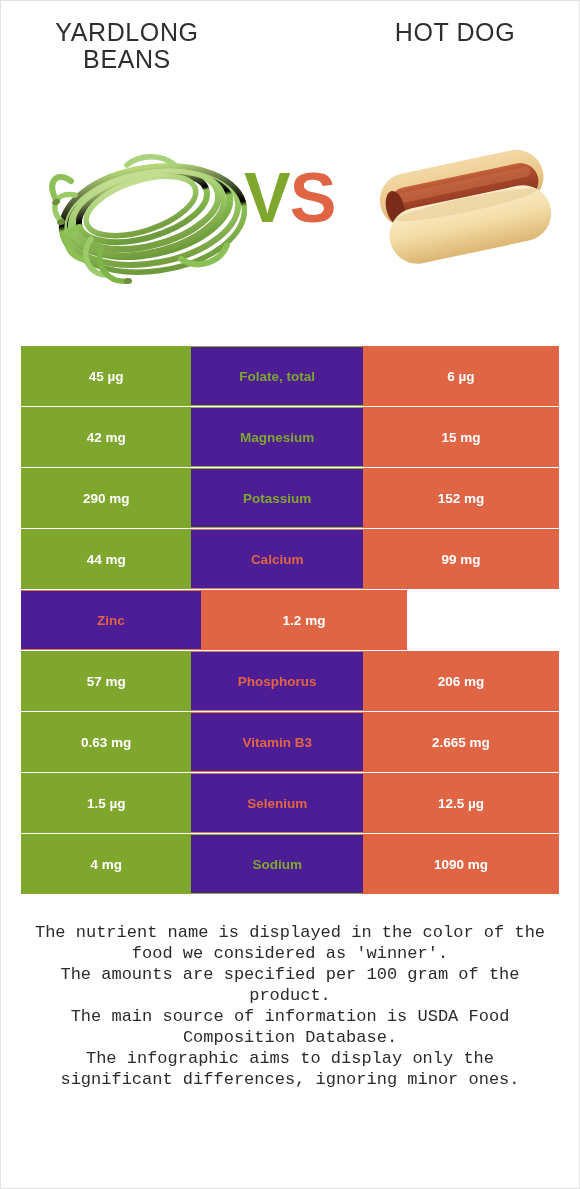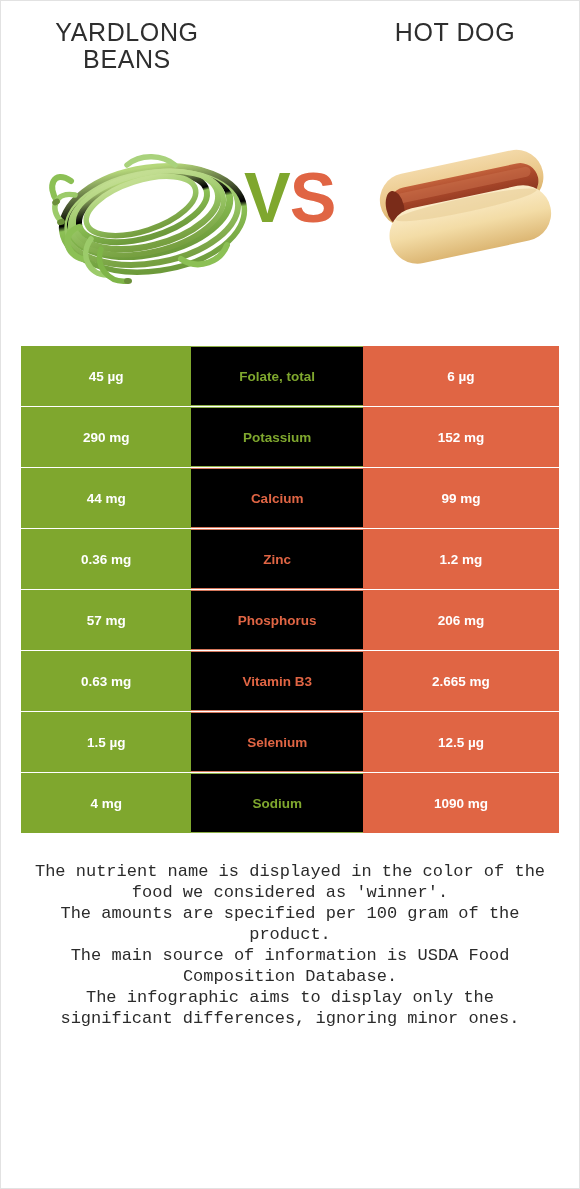--- a/index.html
+++ b/index.html
@@ -86,21 +86,21 @@
     box-sizing: border-box;
     text-align: center;
   }
   .cell.left-val {
     width: 179px;
     background: #7FA72E;
     color: #ffffff;
   }
   .cell.name {
     width: 180px;
-    background: #000000;
+    background: #4c1d95;
     font-size: 13.5px;
     font-weight: 700;
     border-top: 1px solid transparent;
     border-bottom: 1px solid transparent;
   }
   .cell.name.win-green {
     color: #7FA72E;
     border-top-color: #8CAE45;
     border-bottom-color: #8CAE45;
   }
@@ -215,35 +215,39 @@
 </div>
 
 <div class="table">
 
   <div class="row">
     <div class="cell left-val">45 µg</div>
     <div class="cell name win-green">Folate, total</div>
     <div class="cell right-val">6 µg</div>
   </div>
 
+  <div class="row">
+    <div class="cell left-val">42 mg</div>
+    <div class="cell name win-green">Magnesium</div>
+    <div class="cell right-val">15 mg</div>
+  </div>
 
   <div class="row">
     <div class="cell left-val">290 mg</div>
     <div class="cell name win-green">Potassium</div>
     <div class="cell right-val">152 mg</div>
   </div>
 
   <div class="row">
     <div class="cell left-val">44 mg</div>
     <div class="cell name win-orange">Calcium</div>
     <div class="cell right-val">99 mg</div>
   </div>
 
   <div class="row">
-    <div class="cell left-val">0.36 mg</div>
     <div class="cell name win-orange">Zinc</div>
     <div class="cell right-val">1.2 mg</div>
   </div>
 
   <div class="row">
     <div class="cell left-val">57 mg</div>
     <div class="cell name win-orange">Phosphorus</div>
     <div class="cell right-val">206 mg</div>
   </div>
 

